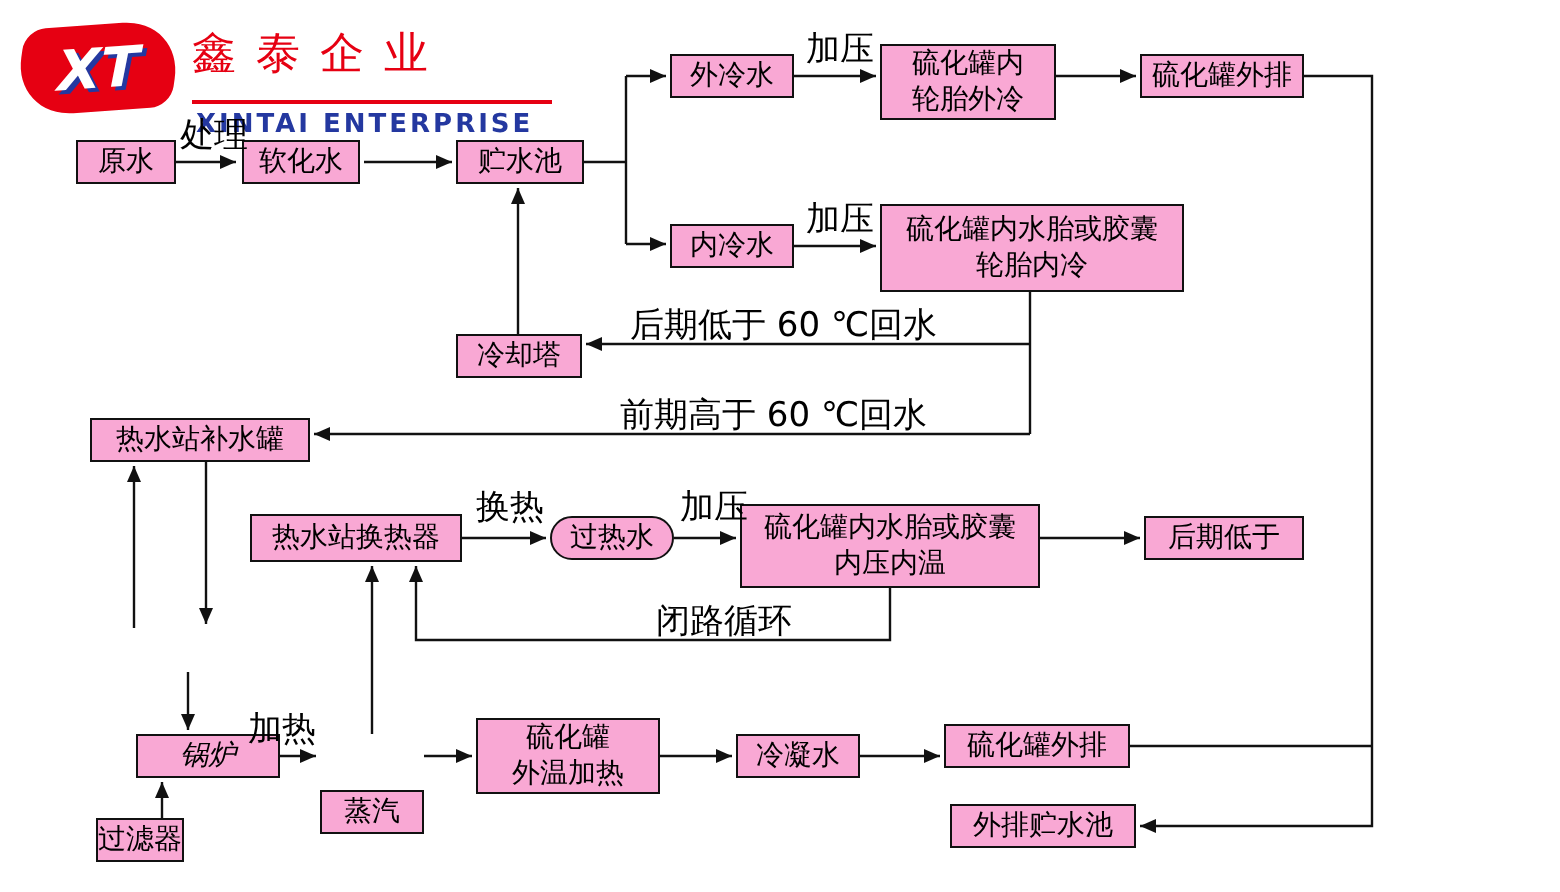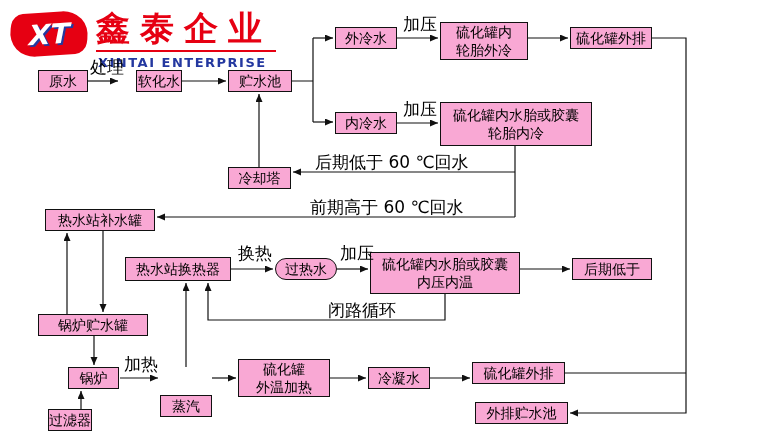--- a/index.html
+++ b/index.html
@@ -21,21 +21,21 @@
     position:absolute; left:2px; top:8px; width:78px; height:44px;
     background:#e60012; border-radius:10px 30px 10px 30px;
     transform:skewX(-12deg) rotate(-4deg);
     display:flex; align-items:center; justify-content:center;
   }
   .logo-mark span {
     font-style:italic; font-weight:bold; font-size:28px; color:#ffffff;
     text-shadow:2px 2px 0 #2438a0; transform:skewX(8deg);
   }
   .logo-cn {
-    position:absolute; left:88px; top:6px; font-size:34px; font-weight:bold;
+    position:absolute; left:88px; top:6px; font-size:22px; font-weight:normal;
     color:#e60012; letter-spacing:10px; line-height:36px;
   }
   .logo-underline { position:absolute; left:88px; top:46px; width:180px; height:2px; background:#e60012; }
   .logo-en {
     position:absolute; left:90px; top:51px; font-size:13px; font-weight:bold;
     color:#2438a0; letter-spacing:1.5px;
   }
 </style>
 </head>
 <body>
@@ -84,21 +84,21 @@
       <span>XT</span>
     </div>
     <div class="logo-cn">鑫泰企业</div>
     <div class="logo-underline"></div>
     <div class="logo-en">XINTAI ENTERPRISE</div>
   </div>
 
   <div class="node" style="left:38px;top:70px;width:50px;height:22px;">
     <span>原水</span>
   </div>
-  <div class="node" style="left:136px;top:70px;width:46px;height:22px;">
+  <div class="node" style="left:121px;top:70px;width:59px;height:22px;">
     <span>软化水</span>
   </div>
   <div class="node" style="left:228px;top:70px;width:64px;height:22px;">
     <span>贮水池</span>
   </div>
   <div class="node" style="left:335px;top:27px;width:62px;height:22px;">
     <span>外冷水</span>
   </div>
   <div class="node" style="left:440px;top:22px;width:88px;height:38px;">
     <span>硫化罐内</span>
@@ -126,24 +126,21 @@
   <div class="node" style="left:275px;top:258px;width:62px;height:22px;border-radius:11px;">
     <span>过热水</span>
   </div>
   <div class="node" style="left:370px;top:252px;width:150px;height:42px;">
     <span>硫化罐内水胎或胶囊</span>
     <span>内压内温</span>
   </div>
   <div class="node" style="left:572px;top:258px;width:80px;height:22px;">
     <span>后期低于</span>
   </div>
-  <div class="node" style="left:38px;top:314px;width:110px;height:22px;">
-    <span>锅炉贮水罐</span>
-  </div>
-  <div class="node" style="left:68px;top:367px;width:51px;height:22px;">
+  <div class="node" style="left:68px;top:367px;width:72px;height:22px;font-style:italic;">
     <span>锅炉</span>
   </div>
   <div class="node" style="left:160px;top:367px;width:52px;height:22px;margin-top:28px;">
     <span>蒸汽</span>
   </div>
   <div class="node" style="left:238px;top:359px;width:92px;height:38px;">
     <span>硫化罐</span>
     <span>外温加热</span>
   </div>
   <div class="node" style="left:368px;top:367px;width:62px;height:22px;">

